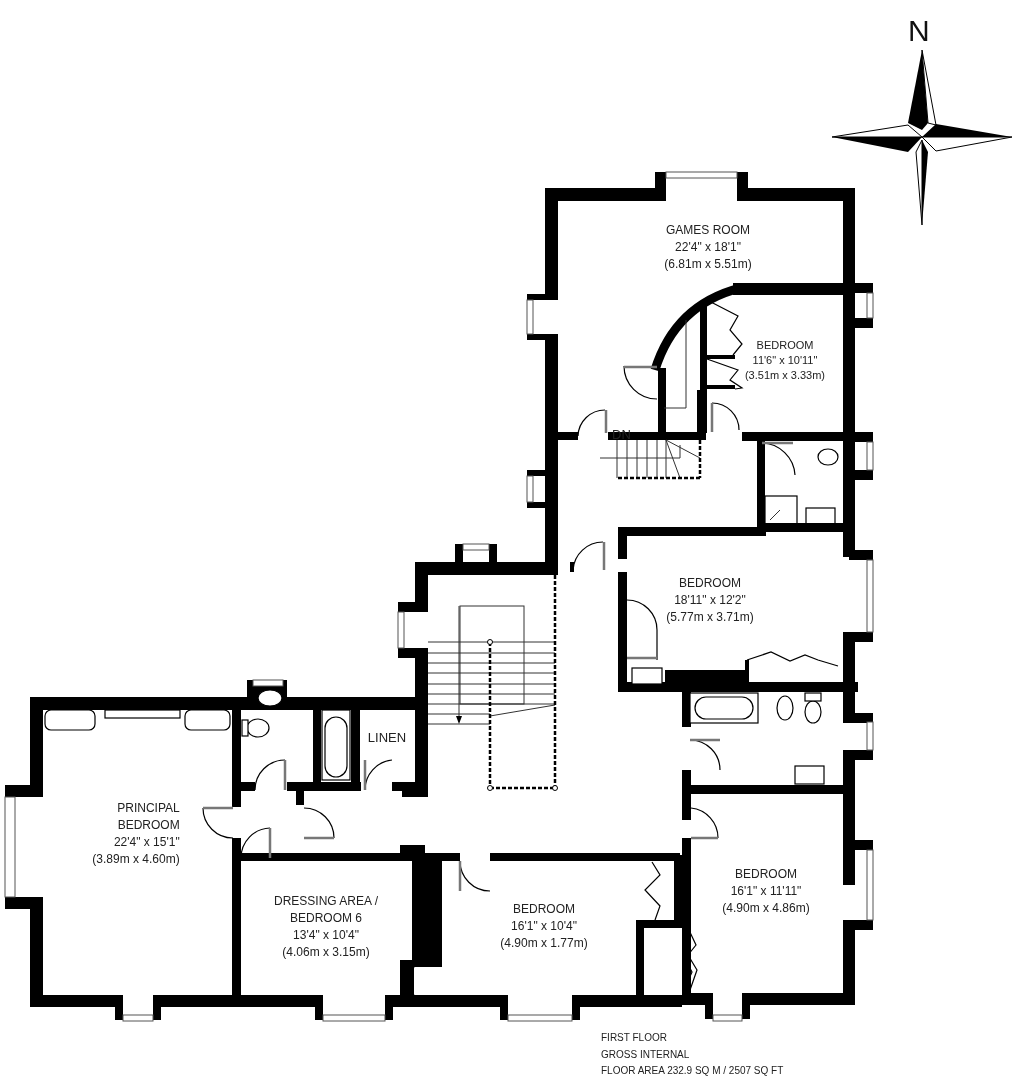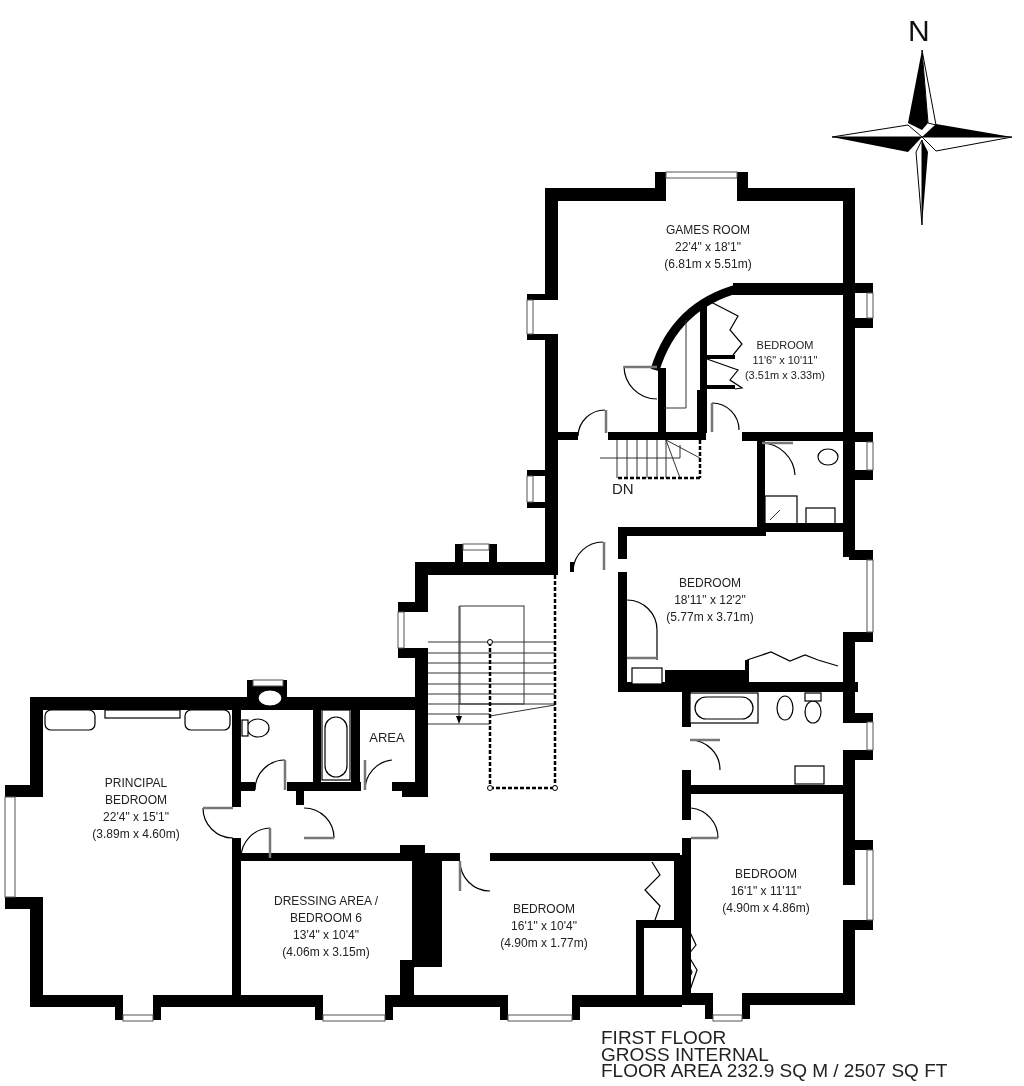--- a/index.html
+++ b/index.html
@@ -9,21 +9,21 @@
   .thin { fill: none; stroke: #000; stroke-width: 1.2; }
   .thin2 { fill: none; stroke: #333; stroke-width: 1; }
   .win { fill: #fff; stroke: #555; stroke-width: 1; }
   .door { fill: none; stroke: #000; stroke-width: 1.2; }
   .doorleaf { fill: none; stroke: #777; stroke-width: 2.5; }
   .fixture { fill: #fff; stroke: #000; stroke-width: 1.2; }
   .rail { fill: none; stroke: #000; stroke-width: 2.5; stroke-dasharray: 4 2; }
   .lbl { position: absolute; text-align: center; font-size: 12px; line-height: 17px; color: #222; white-space: nowrap; transform: translateX(-50%); }
   .lbl.small { font-size: 11px; line-height: 15px; }
   .lbl span { display: block; }
-  .foot { position: absolute; left: 601px; top: 1030px; font-size: 19px; line-height: 16.5px; color: #222; }
+  .foot { position: absolute; left: 601px; top: 1030px; font-size: 10px; line-height: 16.5px; color: #222; }
   .foot span { display: block; }
   .north { position: absolute; left: 908px; top: 14px; font-size: 30px; color: #111; }
 </style>
 </head>
 <body>
 
 <svg class="plan" viewBox="0 0 1024 1086">
 
   <g>
     <polygon points="922,50 928,123 922,130" fill="#000"></polygon>
@@ -283,31 +283,31 @@
   <span>22'4" x 18'1"</span>
   <span>(6.81m x 5.51m)</span>
 </div>
 
 <div class="lbl small" style="left:785px; top:338px;">
   <span>BEDROOM</span>
   <span>11'6" x 10'11"</span>
   <span>(3.51m x 3.33m)</span>
 </div>
 
-<div class="lbl" style="left:612px; top:480px; transform:none; font-size:15px;">DN</div>
+<div class="lbl" style="left:612px; top:426px; transform:none; font-size:13px;">DN</div>
 
 <div class="lbl" style="left:710px; top:575px;">
   <span>BEDROOM</span>
   <span>18'11" x 12'2"</span>
   <span>(5.77m x 3.71m)</span>
 </div>
 
-<div class="lbl" style="left:387px; top:729px; font-size:13px;">AREA</div>
-
-<div class="lbl" style="left:136px; top:775px;">
+<div class="lbl" style="left:387px; top:729px; font-size:13px;">LINEN</div>
+
+<div class="lbl" style="left:136px; top:800px;text-align:right;">
   <span>PRINCIPAL</span>
   <span>BEDROOM</span>
   <span>22'4" x 15'1"</span>
   <span>(3.89m x 4.60m)</span>
 </div>
 
 <div class="lbl" style="left:326px; top:893px;">
   <span>DRESSING AREA /</span>
   <span>BEDROOM 6</span>
   <span>13'4" x 10'4"</span>

